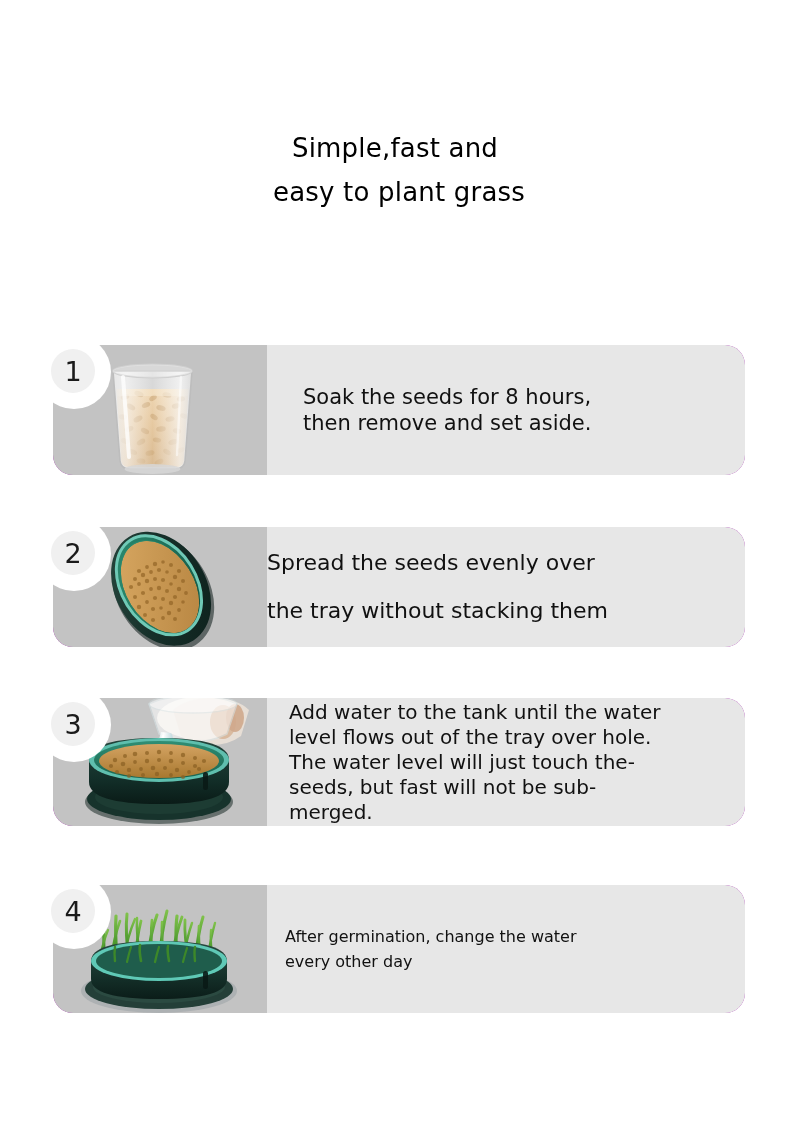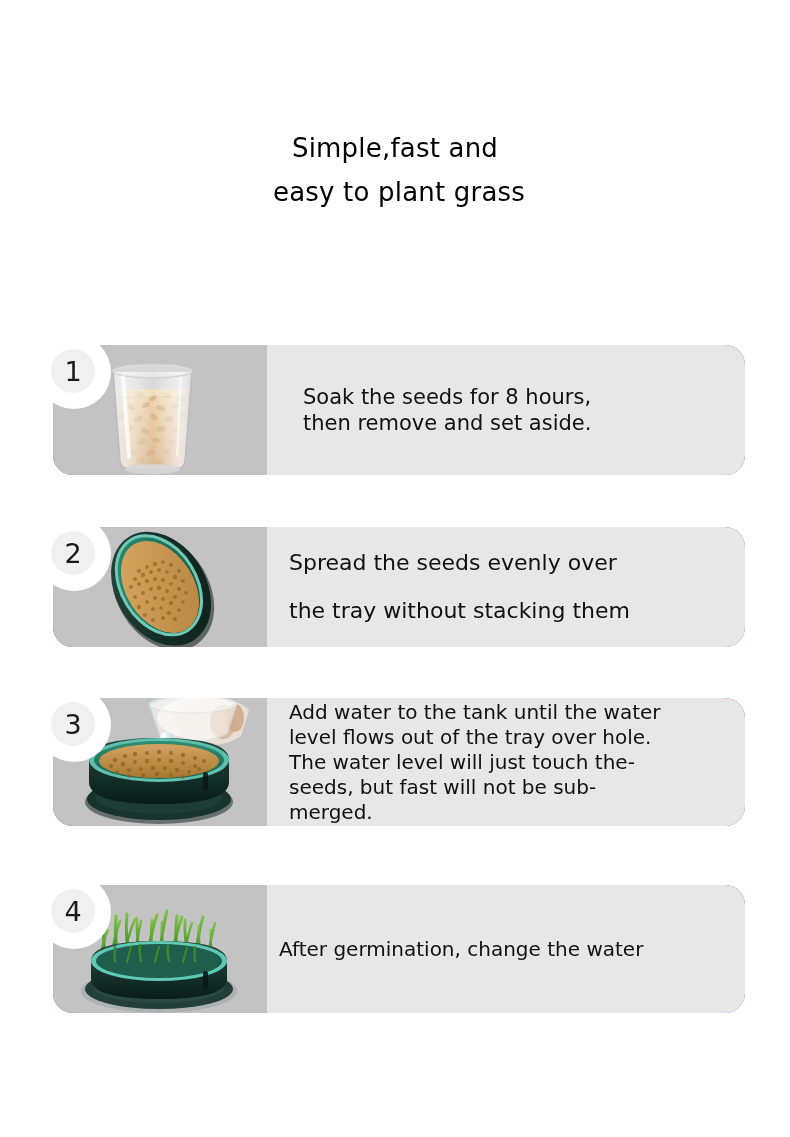--- a/index.html
+++ b/index.html
@@ -78,23 +78,23 @@
 
   .step-text {
     color: #111111;
     font-family: "DejaVu Sans", sans-serif;
     font-weight: 400;
     white-space: pre;
   }
 
   
   .t1 { font-size: 21px; line-height: 26px; padding-left: 36px; }
-  .t2 { font-size: 22px; line-height: 48px; padding-left: 22px; }
+  .t2 { font-size: 22px; line-height: 48px; }
   .t3 { font-size: 20px; line-height: 25px; padding-left: 22px; }
-  .t4 { font-size: 20px; line-height: 25px; padding-left: 12px; }
+  .t4 { font-size: 16px; line-height: 25px; padding-left: 18px; }
 
   
   .badge-notch {
     position: absolute;
     left: -16px;
     top: -10px;
     width: 74px;
     height: 74px;
     border-radius: 50%;
     background: #ffffff;
@@ -467,20 +467,21 @@
               <path d="M130 77 q2 -8 4 -14" stroke-width="2.2"></path>
               <path d="M142 76 q-1 -9 0 -14" stroke-width="2.4"></path>
             </g>
 
             <rect x="150" y="86" width="5" height="18" rx="2.5" fill="#0a1a16" opacity="0.9"></rect>
           </svg>
         </div>
       </div>
       <div class="card-text-panel">
         <div class="step-text t4">After germination, change the water</div>
+        <div class="step-text t4">every other day</div>
       </div>
     </div>
     <div class="badge-notch"></div>
     <div class="badge">
       <span class="badge-num">4</span>
     </div>
   </div>
 
 </div>
 

